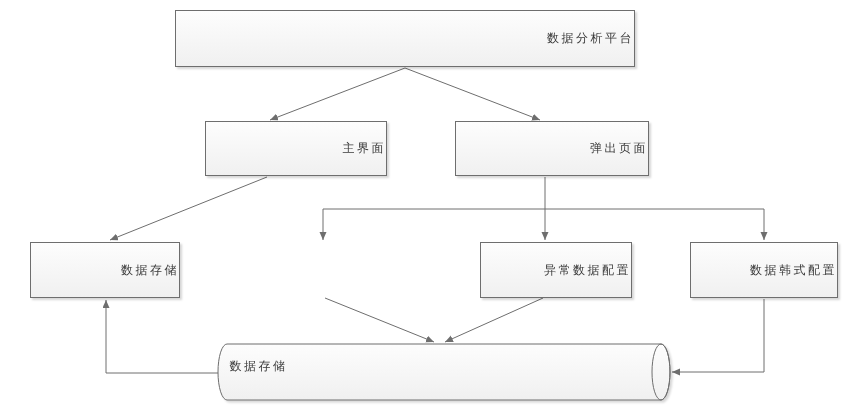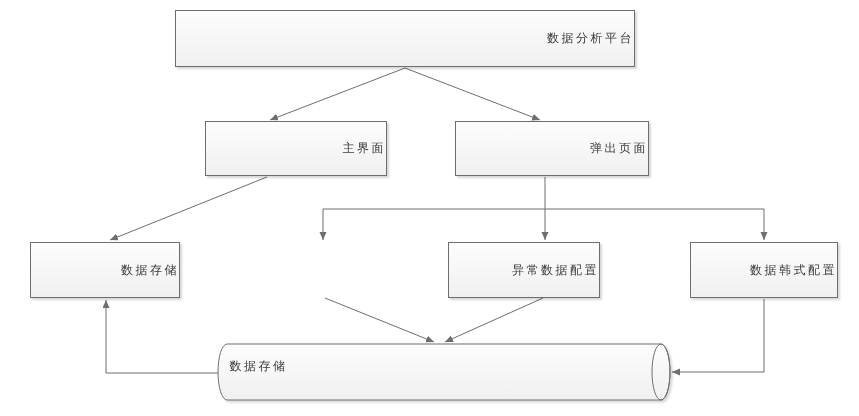--- a/index.html
+++ b/index.html
@@ -49,21 +49,21 @@
     align-items: center;
     justify-content: flex-start;
     pointer-events: none;
   }
   
   .node-platform { left: 175px; top: 10px;  width: 460px; height: 57px; }
   .node-main-ui  { left: 177px; top: 121px; width: 182px; height: 55px; margin-left: 28px; }
   .node-popup    { left: 455px; top: 121px; width: 194px; height: 55px; }
   .node-display  { left: 30px;  top: 242px; width: 150px; height: 56px; }
   .node-import   { left: 250px; top: 242px; width: 150px; height: 56px; }
-  .node-abnormal { left: 448px; top: 242px; width: 152px; height: 56px; }
+  .node-abnormal { left: 480px; top: 242px; width: 152px; height: 56px; }
   .node-format   { left: 690px; top: 242px; width: 148px; height: 56px; }
   .edge {
     stroke: #6e6e6e;
     stroke-width: 1;
     fill: none;
   }
 </style>
 </head>
 <body>
 

